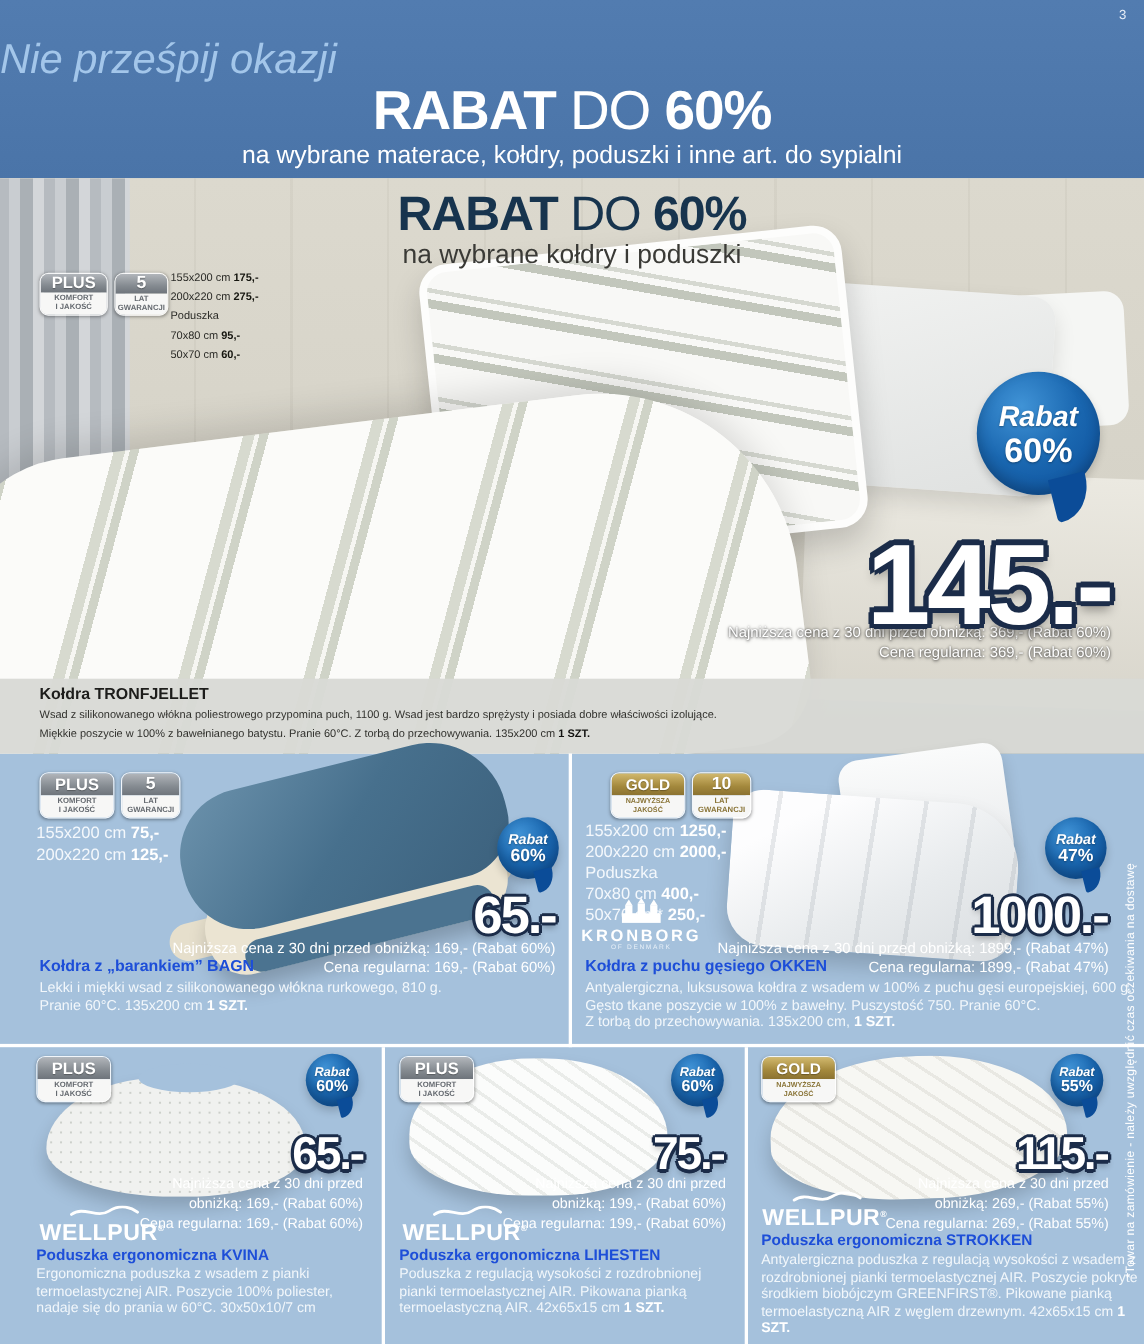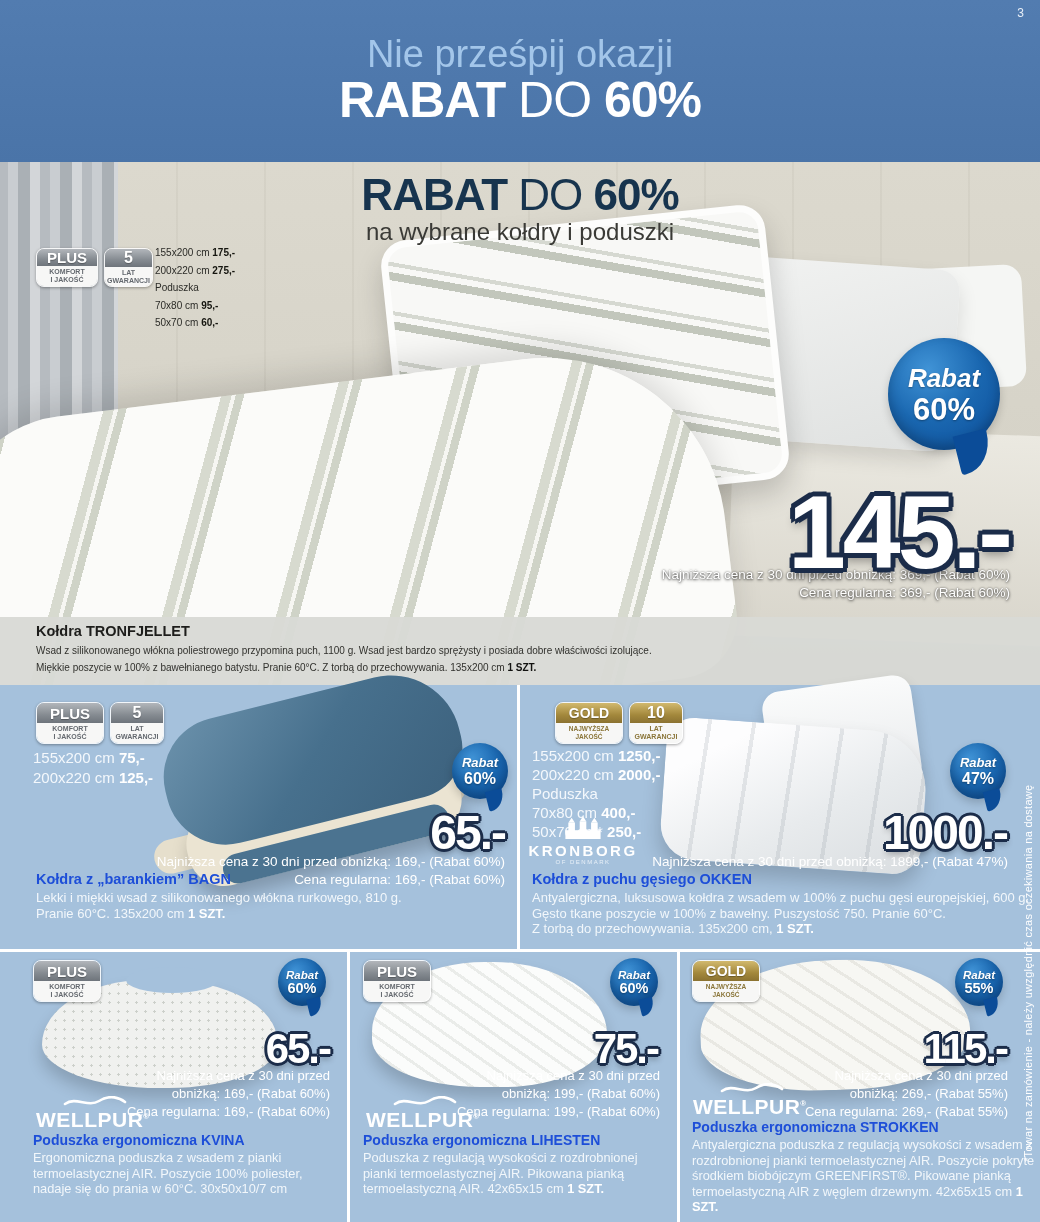--- a/index.html
+++ b/index.html
@@ -2,21 +2,21 @@
 <html><head>
 <meta charset="utf-8">
 <style>
   html,body{margin:0;padding:0;background:#7c8894;}
   .page{position:relative;width:1040px;height:1222px;overflow:hidden;
         background:#a5c1dc;font-family:"Liberation Sans",sans-serif;margin:0 auto;}
 
   
   .banner{position:absolute;left:0;top:0;width:1040px;height:162px;background:linear-gradient(180deg,#527cb0,#4a74a8);}
   .page-num{position:absolute;right:16px;top:6px;font-size:12px;color:#e7eef7;}
-  .tagline{position:absolute;left:0;right:0;top:33px;text-align:center;font-size:38px;color:#a3c6ea;font-weight:400;}
+  .tagline{position:absolute;left:0;right:0;top:33px;text-align:left;font-size:38px;color:#a3c6ea;font-weight:400;font-style:italic;}
   .headline{position:absolute;left:0;right:0;top:74px;text-align:center;font-size:50px;color:#ffffff;letter-spacing:-1px;line-height:52px;}
   .headline .hb{font-weight:800;}
   .headline .hr{font-weight:400;}
   .subline{position:absolute;left:0;right:0;top:128px;text-align:center;font-size:22.5px;color:#ffffff;font-weight:500;}
 
   
   .hero{position:absolute;left:0;top:162px;width:1040px;height:523px;overflow:hidden;background:#dad7cc;}
   .ph-wall{position:absolute;inset:0;background:
       repeating-linear-gradient(90deg,rgba(120,115,100,.07) 0 2px,transparent 2px 88px),
       linear-gradient(180deg,#dcd9ce 0%,#d6d3c8 55%,#cfccc1 100%);}
@@ -145,20 +145,21 @@
 </style>
 </head>
 <body>
 
 <div class="page">
 
   <div class="banner">
     <div class="page-num">3</div>
     <div class="tagline">Nie prześpij okazji</div>
     <div class="headline"><span class="hb">RABAT</span> <span class="hr">DO</span> <span class="hb">60%</span></div>
+    <div class="subline">na wybrane materace, kołdry, poduszki i inne art. do sypialni</div>
   </div>
 
   <div class="hero">
     <div class="ph-wall"></div>
     <div class="ph-curtain"></div>
     <div class="ph-bedbase"></div>
     <div class="ph-throw"></div>
     <div class="ph-pillow-back"></div>
     <div class="ph-pillow-right"></div>
     <div class="ph-pillow-main"></div>
@@ -292,20 +293,21 @@
       <div class="okken-pillow"></div>
       <div class="okken-duvet"></div>
     </div>
     <div class="bubble bubble-mid" style="left:950px;top:58px;">
       <span class="b-lab">Rabat</span>
       <span class="b-val">47%</span>
     </div>
     <div class="big-price price-md" style="right:33px;top:124px;">1000.-</div>
     <div class="hist hist-sec" style="right:32px;top:168px;">
       <div>Najniższa cena z 30 dni przed obniżką: 1899,- (Rabat 47%)</div>
+      <div>Cena regularna: 1899,- (Rabat 47%)</div>
     </div>
     <div class="pname" style="left:532px;top:186px;">Kołdra z puchu gęsiego OKKEN</div>
     <div class="pdesc" style="left:532px;top:205px;">
       <div>Antyalergiczna, luksusowa kołdra z wsadem w 100% z puchu gęsi europejskiej, 600 g.</div>
       <div>Gęsto tkane poszycie w 100% z bawełny. Puszystość 750. Pranie 60°C.</div>
       <div><span>Z torbą do przechowywania. 135x200 cm,</span> <b>1 SZT.</b></div>
     </div>
   </div>
 
   <div class="hdiv" style="top:949px;"></div>

